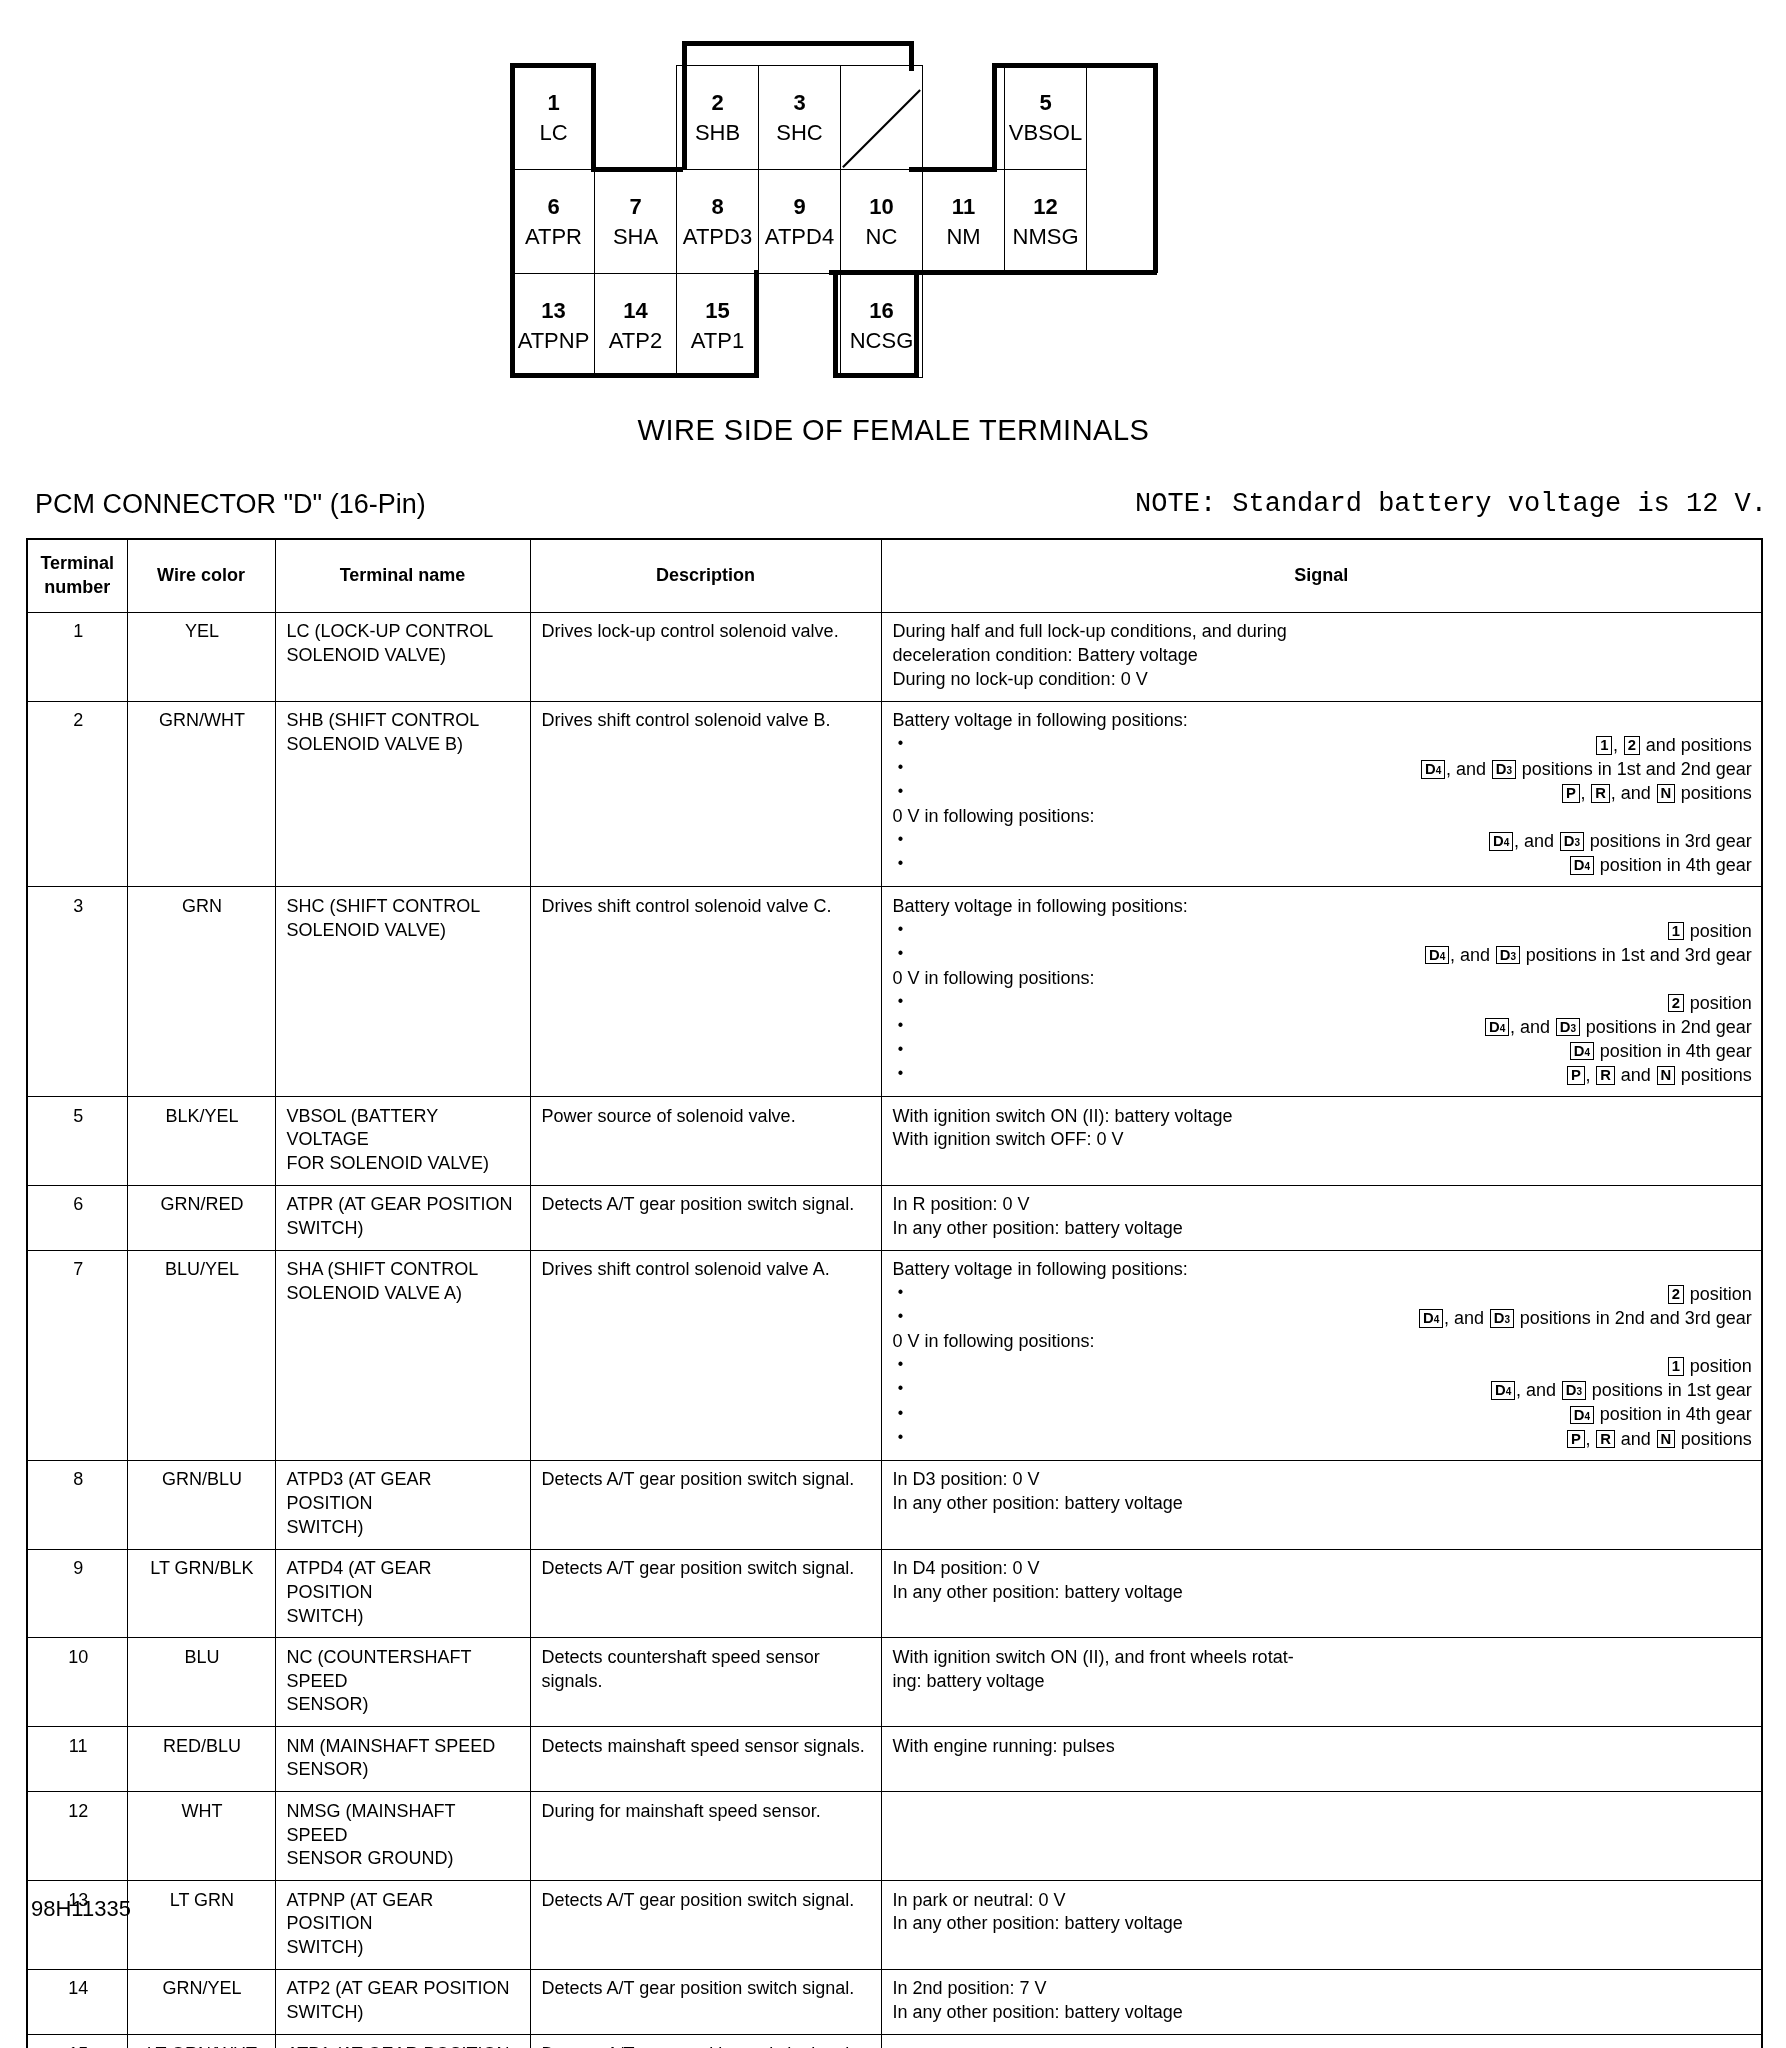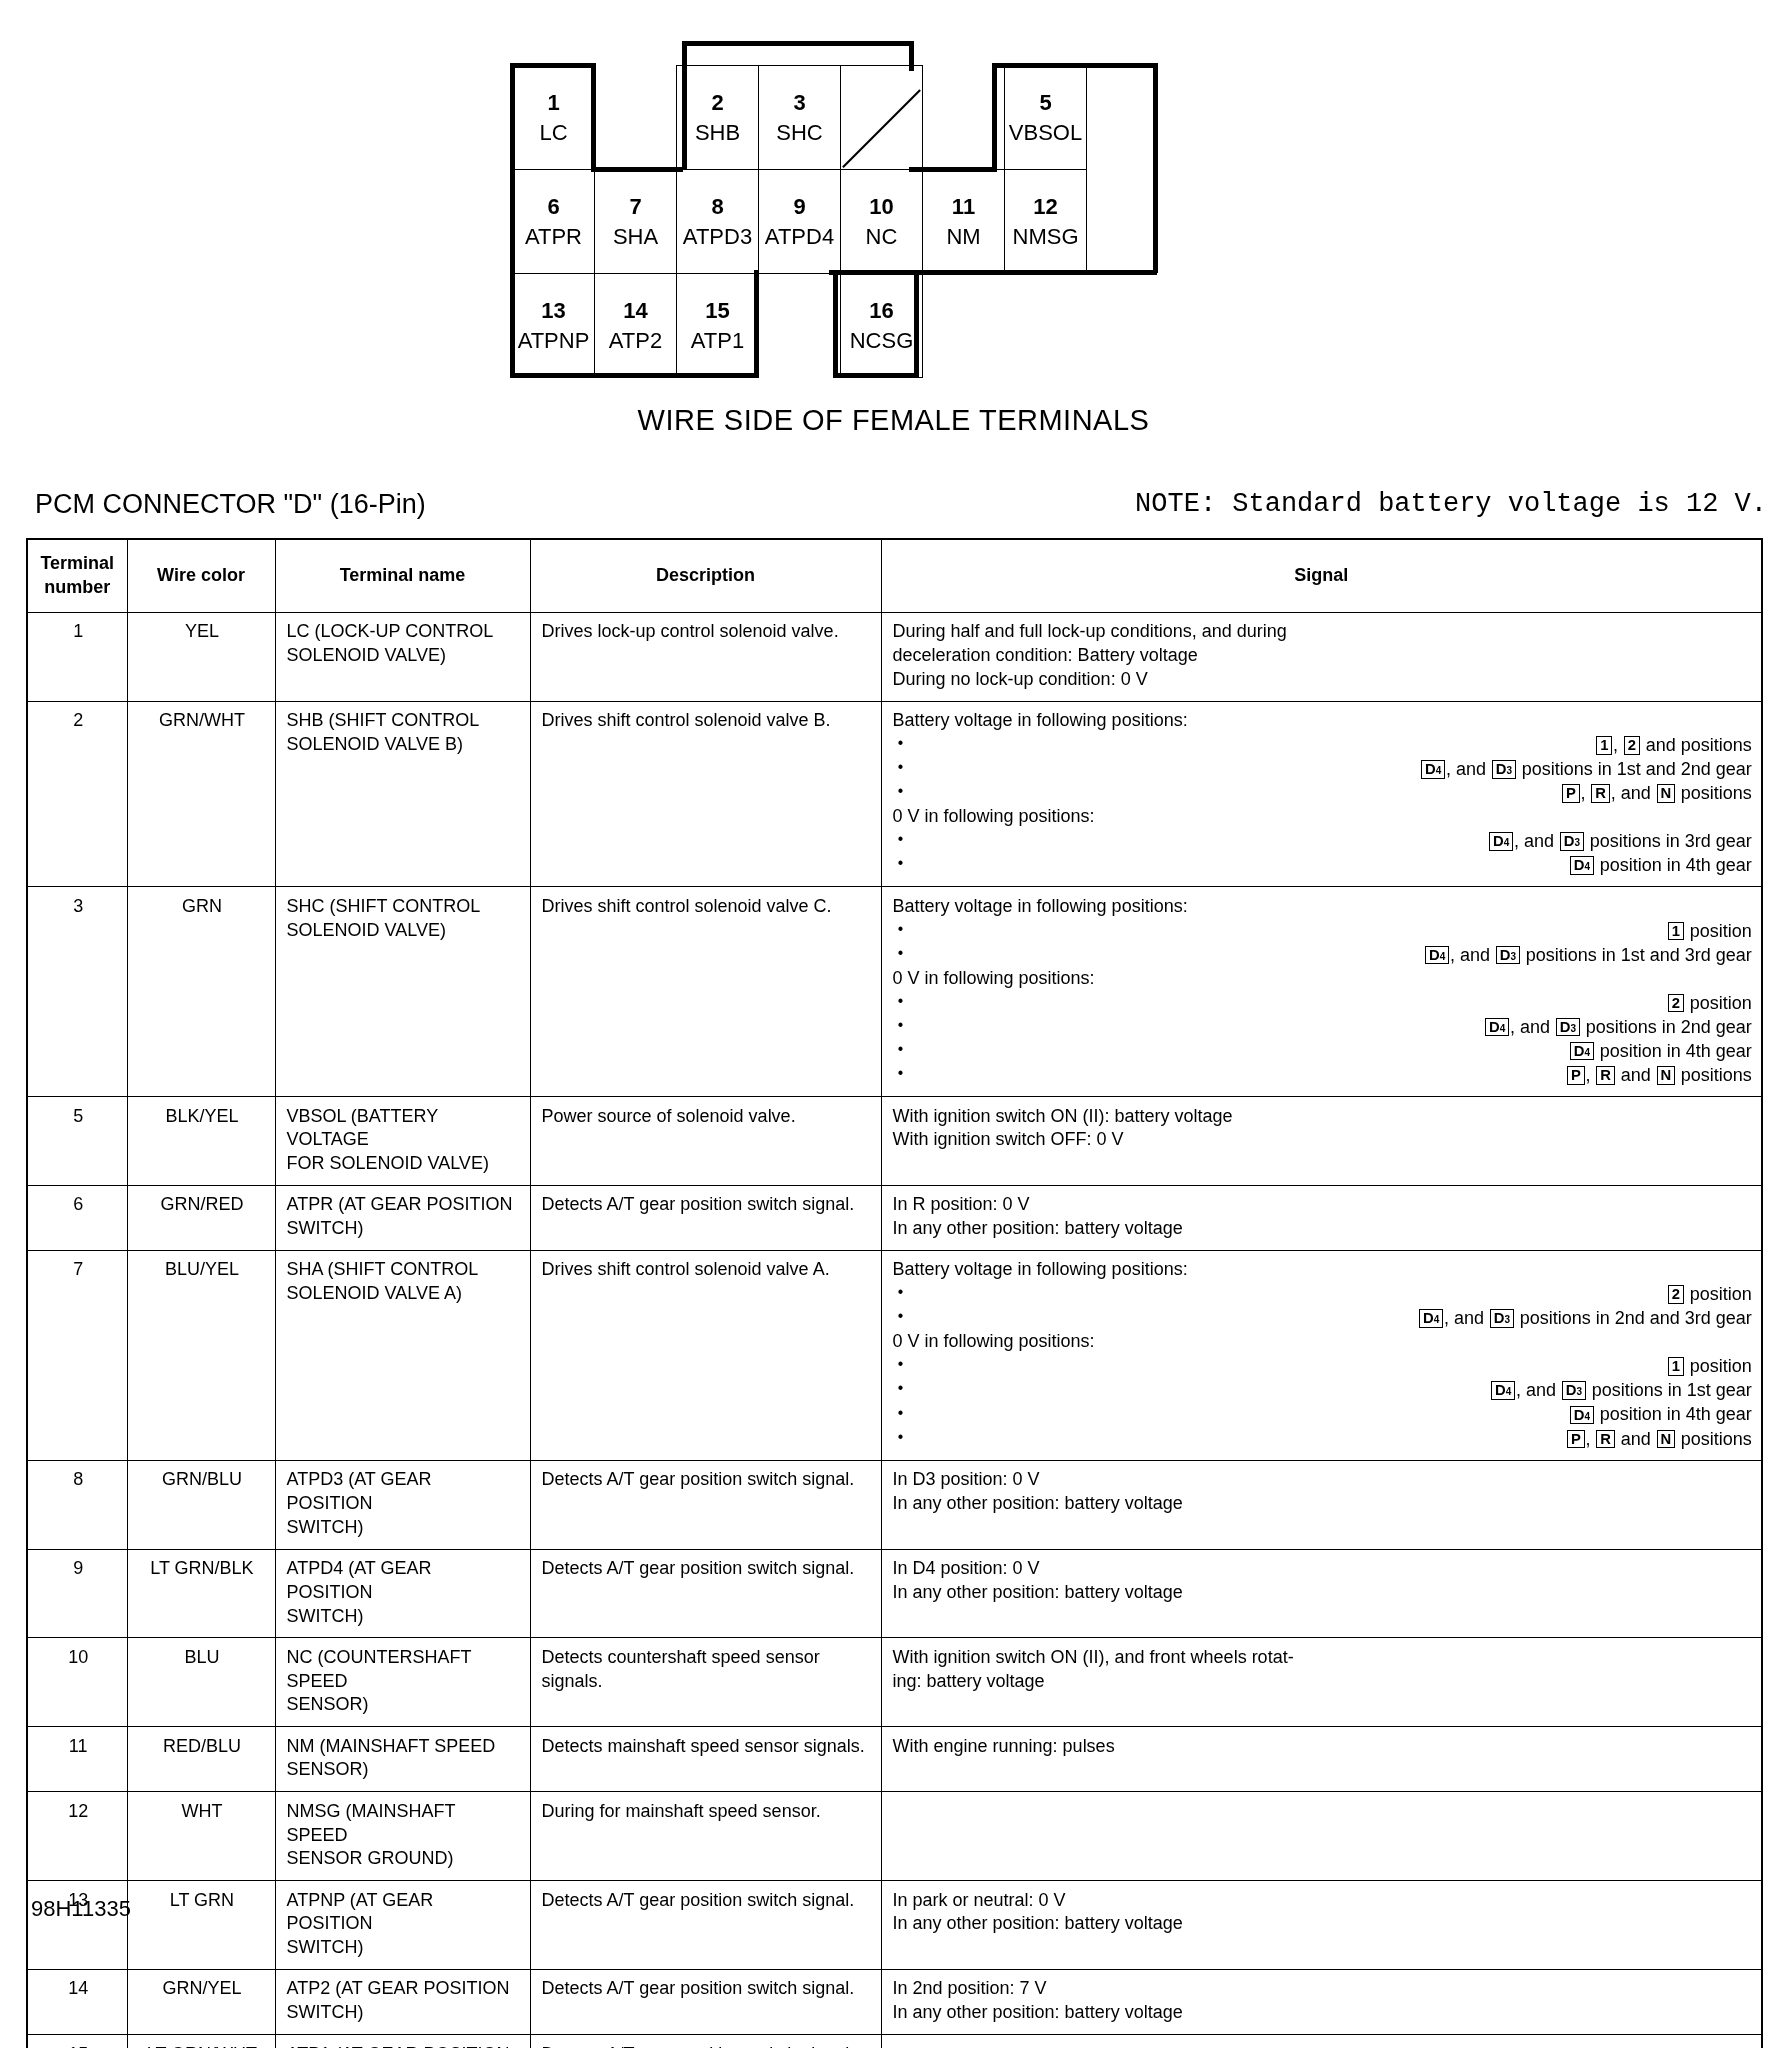--- a/index.html
+++ b/index.html
@@ -51,21 +51,21 @@
     position: relative;
   }
   .pin-num { display: block; font-size: 22px; font-weight: bold; }
   .pin-lbl { display: block; font-size: 22px; font-weight: normal; }
 
   
   .ol { position: absolute; background: #000; }
 
   .wire-caption {
     position: absolute;
-    top: 404px;
+    top: 414px;
     left: 0;
     width: 1787px;
     text-align: center;
     font-size: 29px;
     letter-spacing: 0.5px;
   }
 
   
   .title-row {
     position: absolute;

